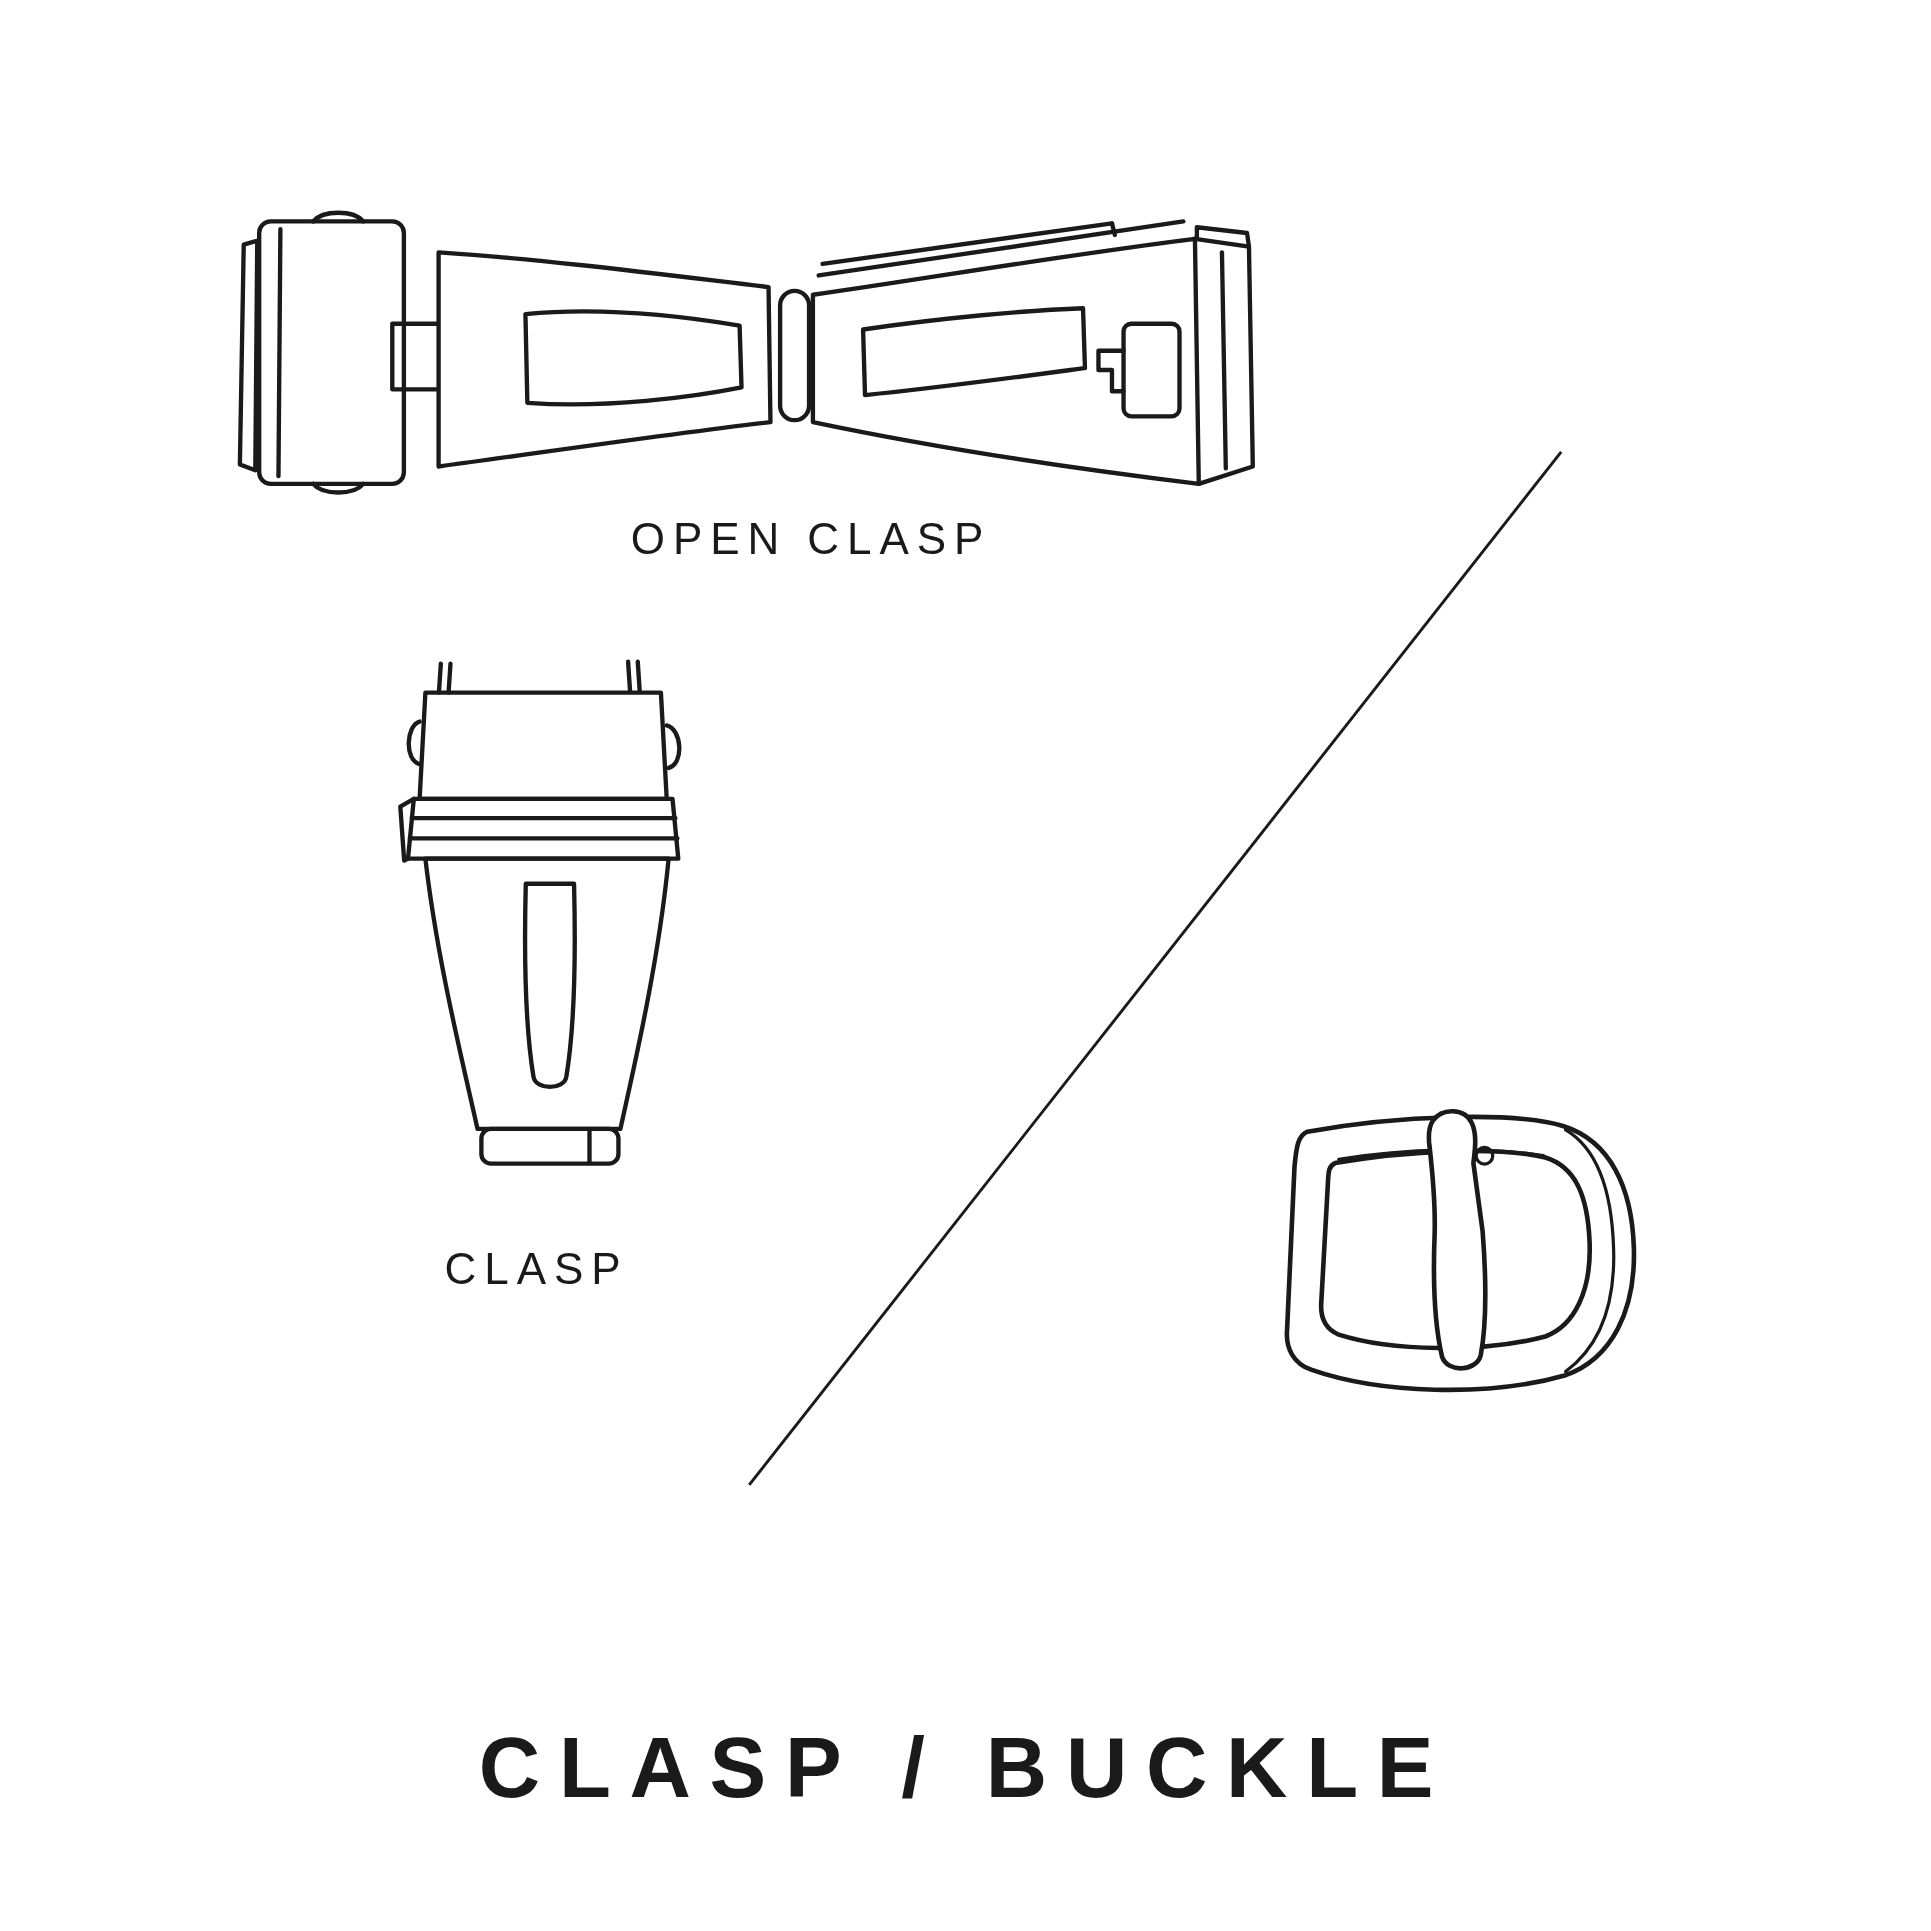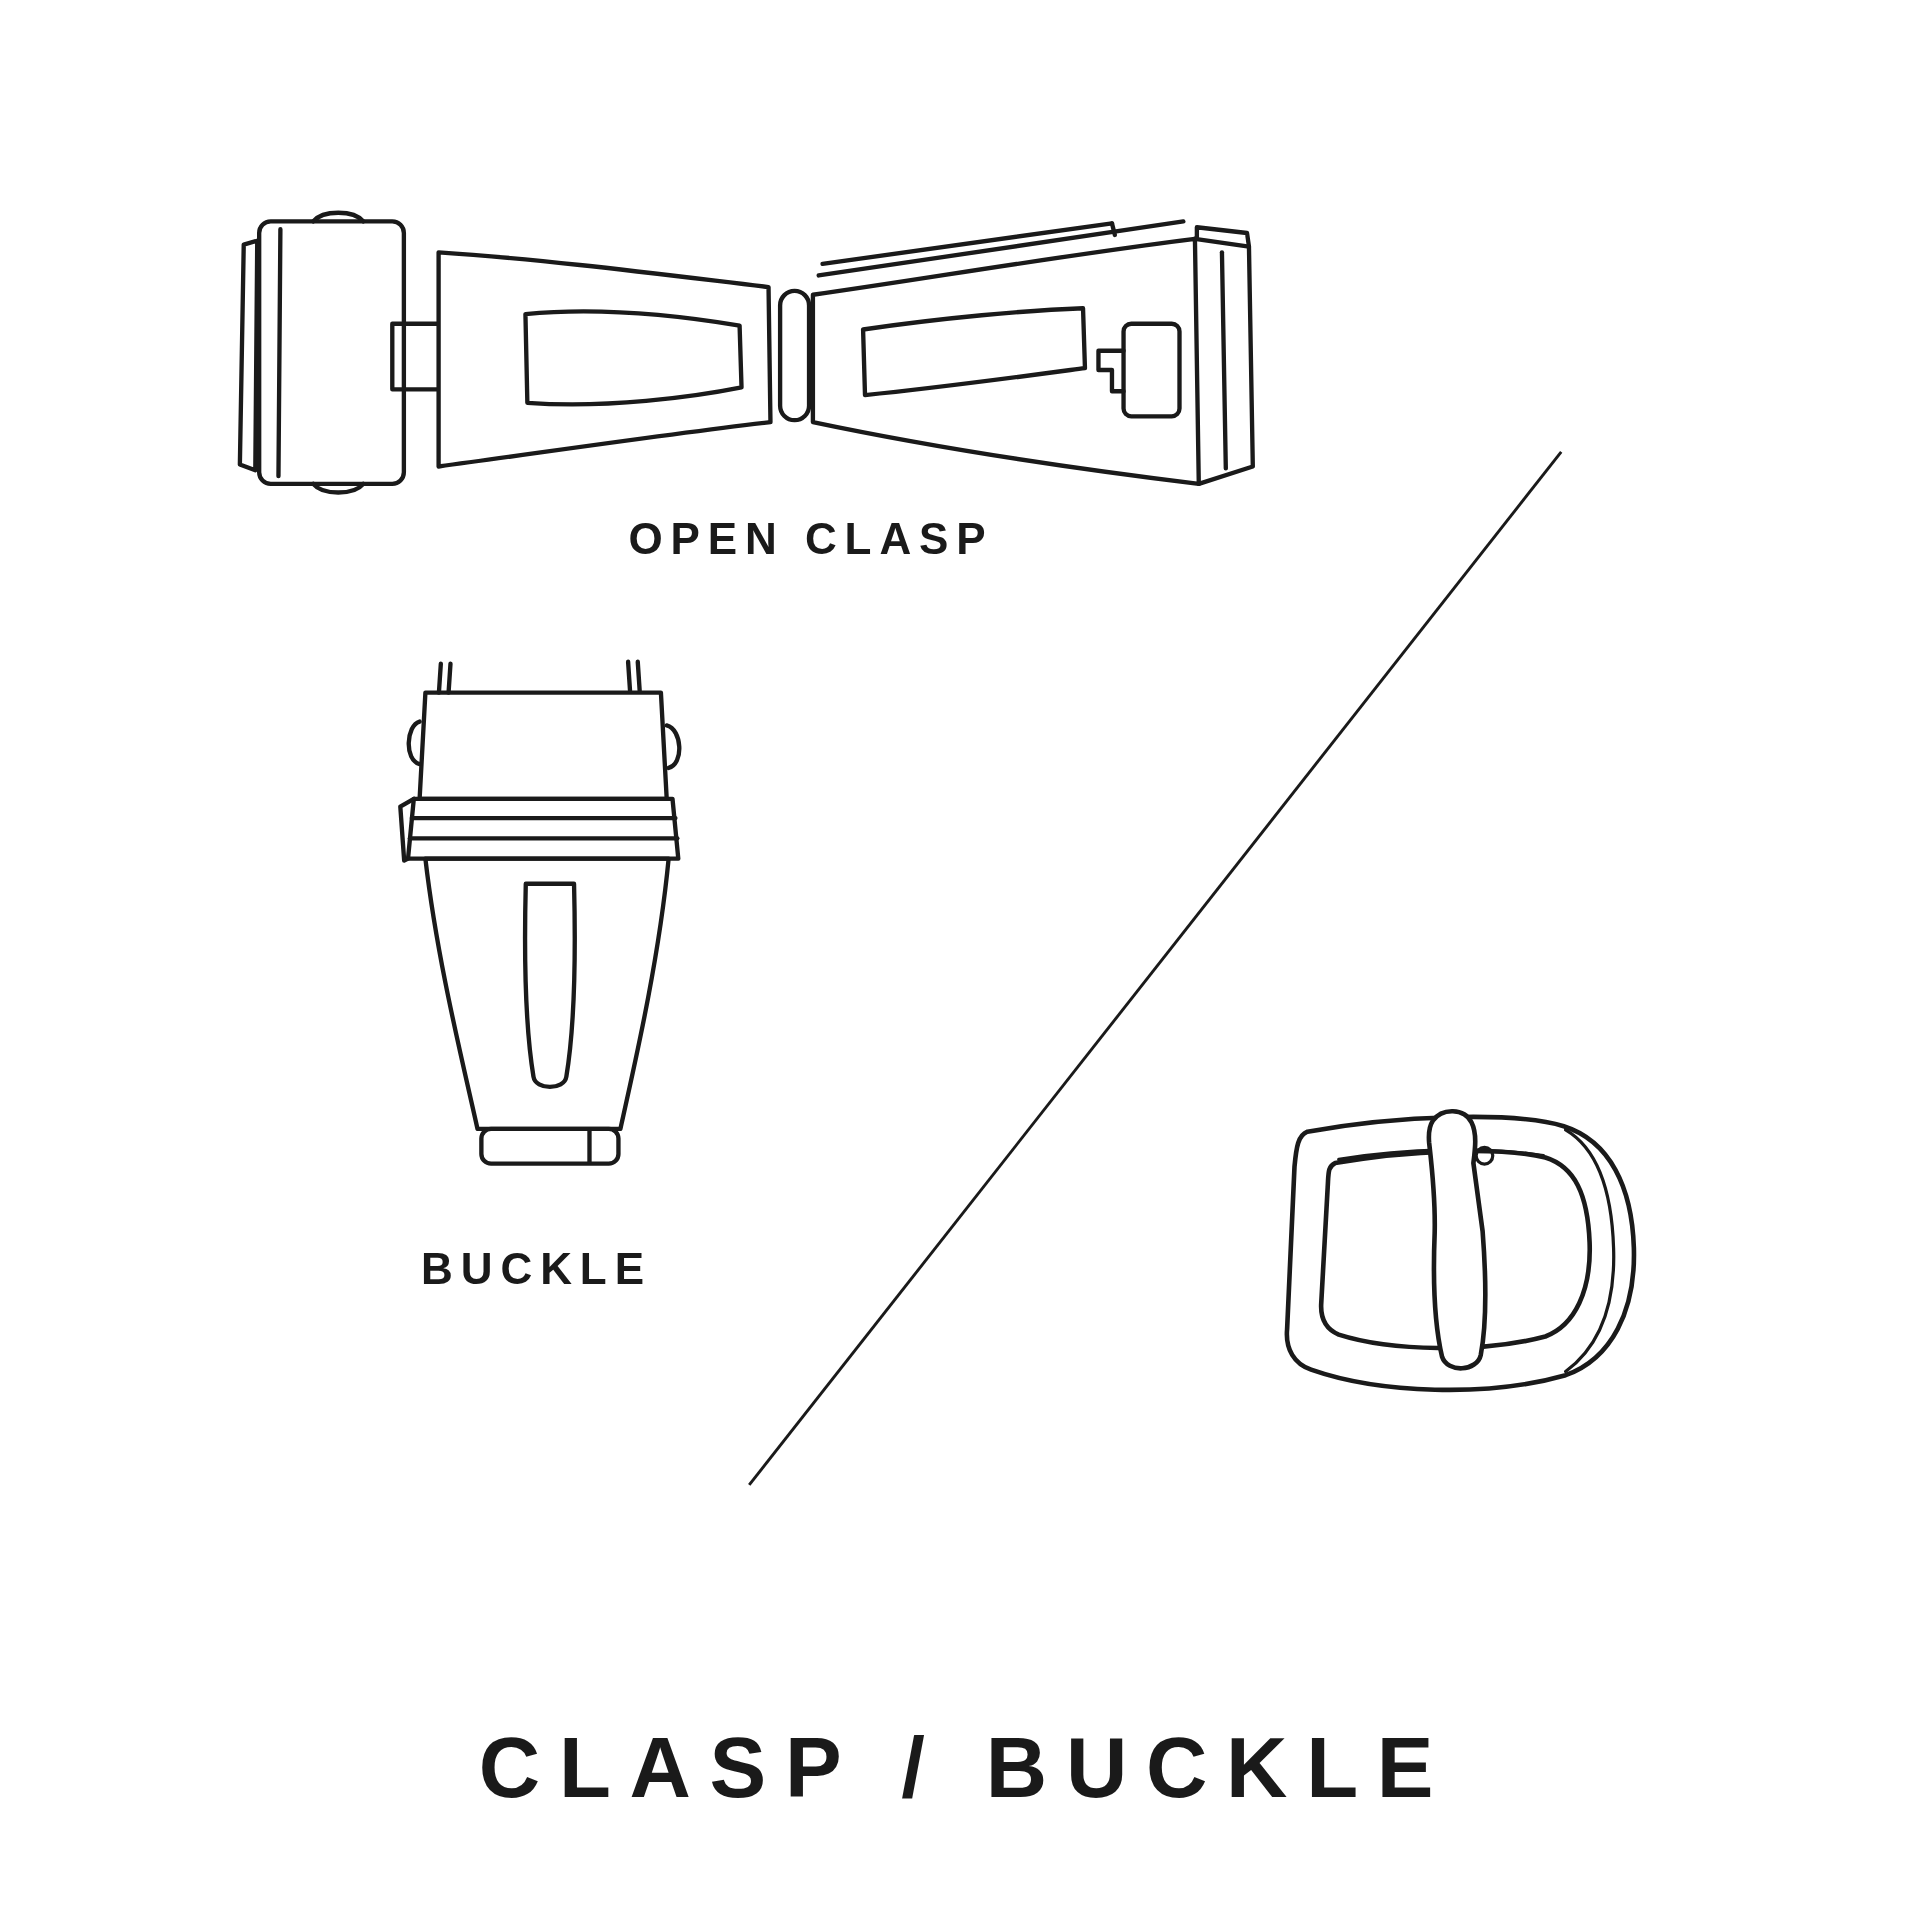--- a/index.html
+++ b/index.html
@@ -17,21 +17,21 @@
     color: #1a1a1a;
   }
   .abs { position: absolute; }
   svg { display: block; }
   .fig-label {
     position: absolute;
     text-align: center;
     font-size: 44px;
     letter-spacing: 0.18em;
     color: #1a1a1a;
-    font-weight: 700;
+    font-weight: 400;
     white-space: nowrap;
   }
   .page-title {
     position: absolute;
     left: 0;
     top: 1719px;
     width: 1931px;
     text-align: center;
     font-size: 85px;
     letter-spacing: 0.22em;
@@ -105,21 +105,21 @@
       <path d="M30 193 L307 193"></path>
       <path d="M34 152 L20 160 L24 216 L28 214"></path>
 
       <path d="M46 214 L298 214 C288 318 264 422 248 494 L100 494 C84 422 58 318 46 214 Z"></path>
       <path d="M150 240 L200 240 C202 320 200 392 192 440 C190 454 160 454 158 440 C150 392 148 320 150 240 Z"></path>
 
       <rect x="104" y="494" width="142" height="36" rx="10"></rect>
       <path d="M216 496 L216 528"></path>
     </svg>
   </div>
-  <div class="fig-label" style="left:247px; top:1244px; width:579px;">BUCKLE</div>
+  <div class="fig-label" style="left:247px; top:1244px; width:579px;">CLASP</div>
 
   <div class="abs" style="left:1241px; top:1093px;">
     <svg width="415" height="332" viewBox="0 0 450 360" fill="none" stroke="#1a1a1a" stroke-width="5" stroke-linejoin="round" stroke-linecap="round">
 
       <path d="M72 42 C170 24 298 20 350 36 C400 52 424 102 426 168 C428 236 402 288 352 306 C268 330 150 326 76 300 C58 294 48 278 50 256 L58 80 C60 58 62 46 72 42 Z"></path>
 
       <path d="M102 76 C180 62 282 58 330 70 C362 80 376 110 378 162 C380 214 362 252 330 264 C262 282 162 280 106 262 C92 256 86 244 87 228 L94 102 C95 86 94 80 102 76 Z"></path>
 
       <path d="M352 40 C386 60 402 106 404 168 C406 228 390 274 352 302" stroke-width="3.5"></path>
 

